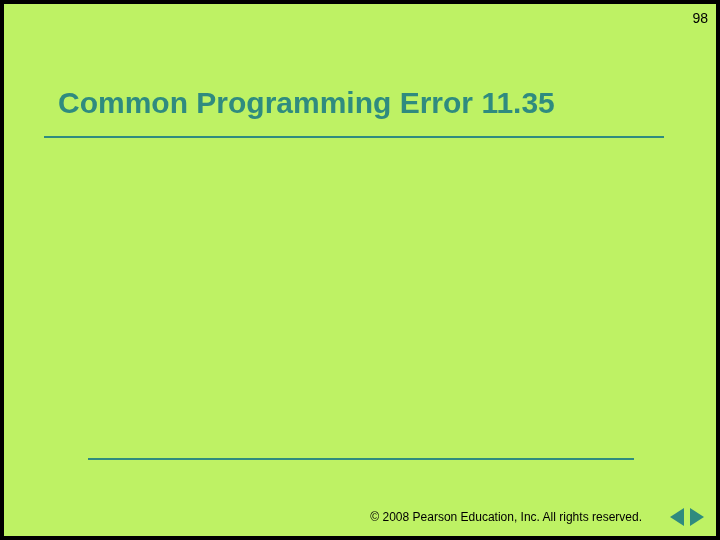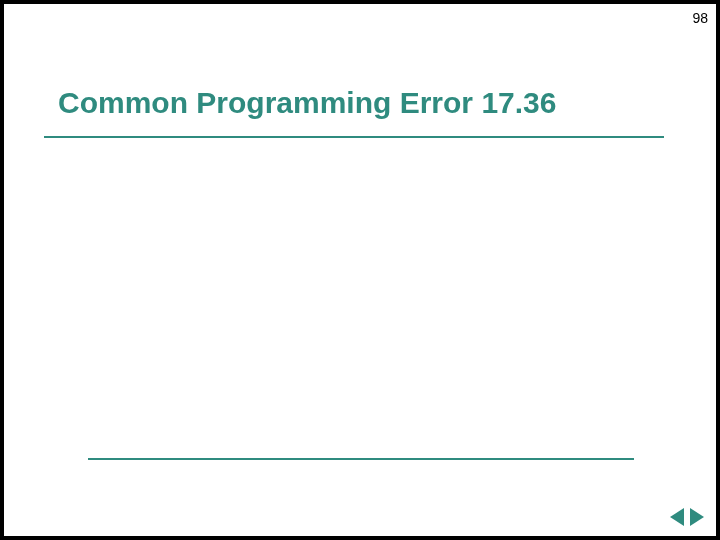--- a/index.html
+++ b/index.html
@@ -7,21 +7,21 @@
   body {
     background: #000;
     font-family: "Times New Roman", Times, serif;
   }
   .slide {
     position: absolute;
     left: 4px;
     top: 4px;
     width: 712px;
     height: 532px;
-    background: #ffffff;
+    background: #bef264;
   }
   .pagenum {
     position: absolute;
     top: 6px;
     right: 8px;
     font-family: Arial, Helvetica, sans-serif;
     font-size: 14px;
     color: #000;
   }
   .title {
@@ -87,26 +87,27 @@
   .nav .prev { border-right: 14px solid #2f8b7f; }
   .nav .next { border-left: 14px solid #2f8b7f; }
 </style>
 </head>
 <body>
 
 <div class="slide">
 
   <div class="pagenum">98</div>
 
-  <div class="title">Common Programming Error 17.36</div>
+  <div class="title">Common Programming Error 11.35</div>
 
   <div class="rule-top"></div>
 
 
   <div class="rule-bottom"></div>
 
+  <div class="copyright">© 2008 Pearson Education, Inc.  All rights reserved.</div>
 
   <div class="nav">
     <div class="tri prev"></div>
     <div class="tri next"></div>
   </div>
 
 </div>
 
 </body></html>

